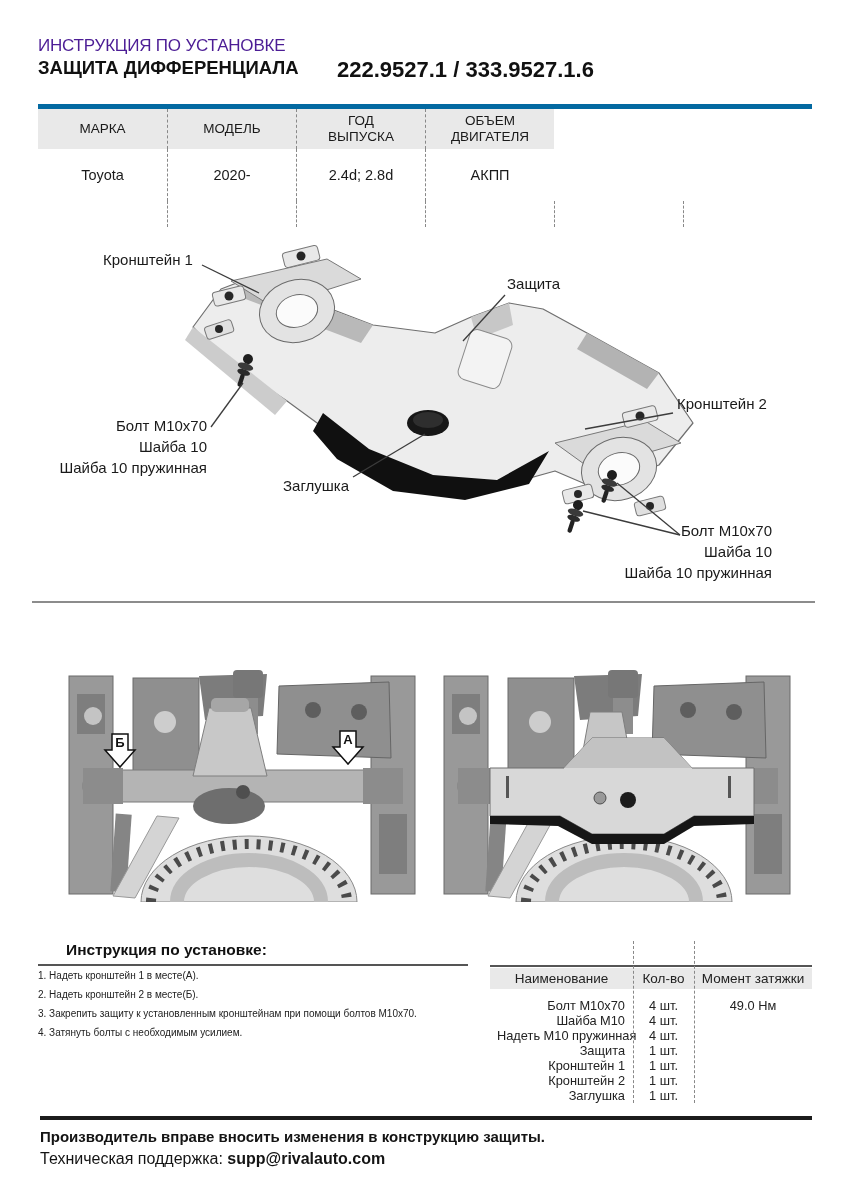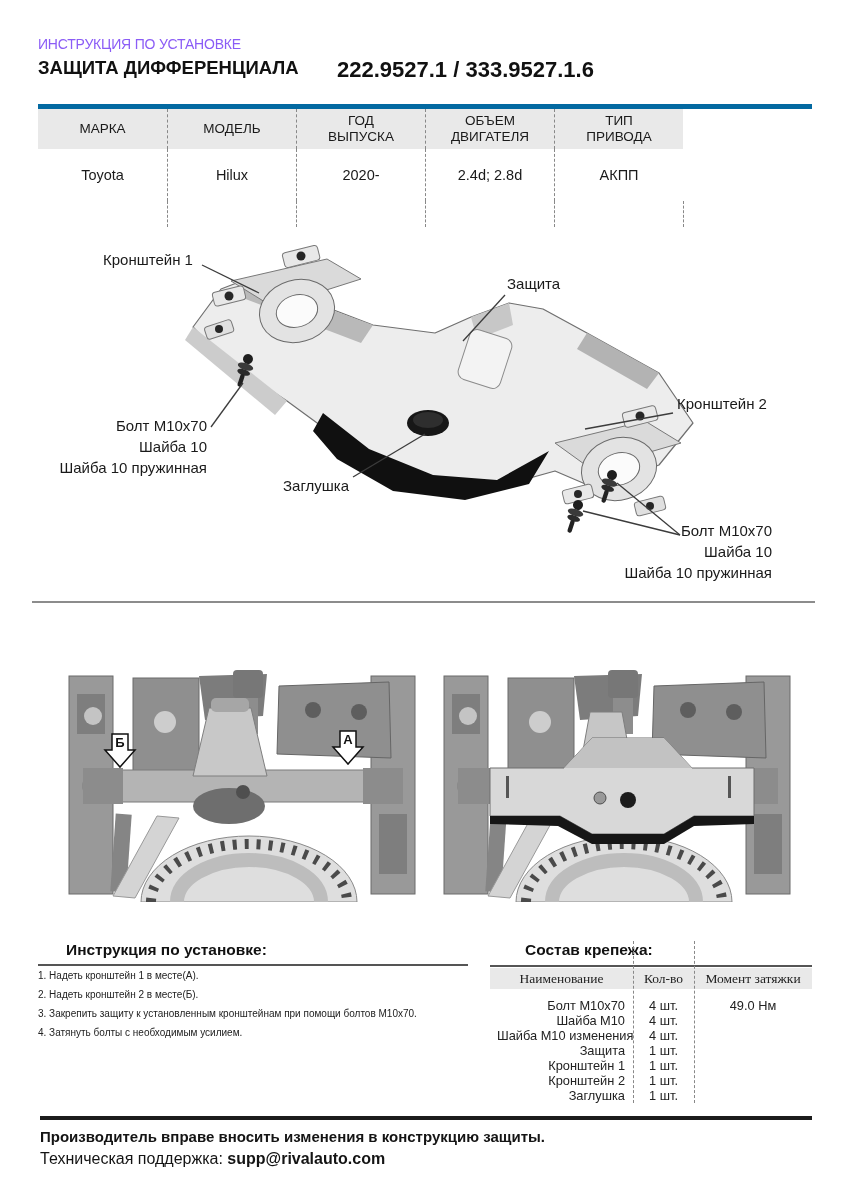--- a/index.html
+++ b/index.html
@@ -1,20 +1,20 @@
 <!DOCTYPE html>
 <html><head>
 <meta charset="utf-8">
 <style>
   html,body{margin:0;padding:0;background:#ffffff;}
   body{width:849px;height:1200px;position:relative;font-family:"Liberation Sans",sans-serif;color:#1a1a1a;overflow:hidden;}
   .abs{position:absolute;}
 
   
-  .hdr-line1{left:38px;top:36px;font-size:14px;letter-spacing:-0.2px;color:#8b5cf6;}
+  .hdr-line1{left:38px;top:36px;font-size:17px;letter-spacing:-0.2px;color:#4c1d95;}
   .hdr-line2{left:38px;top:57px;font-size:18.5px;font-weight:bold;color:#111;}
   .hdr-partnos{left:337px;top:57px;font-size:22px;font-weight:bold;color:#111;}
 
   
   .vtable{left:38px;top:104px;width:774px;border-top:5px solid #0369a1;}
   .vrow{display:grid;grid-template-columns:repeat(6,1fr);}
   .vcell{display:flex;align-items:center;justify-content:center;text-align:center;border-left:1px dashed #888;}
   .vcell:first-child{border-left:none;}
   .vhead .vcell{background:#e9e9e9;height:40px;font-size:13.5px;line-height:1.15;padding:0 18px;box-sizing:border-box;}
   .vdata .vcell{height:52px;font-size:14.5px;}
@@ -36,21 +36,21 @@
   .instructions{left:38px;top:941px;width:430px;}
   .sec-title{font-size:15.5px;font-weight:bold;color:#111;margin-left:28px;}
   .instr-rule{margin-top:5px;border-top:2px solid #555;}
   .step{font-size:10px;line-height:19px;color:#222;}
   .step:first-of-type{margin-top:10px;}
 
   
   .hardware{left:497px;top:941px;width:315px;height:164px;}
   .hw-rule{position:absolute;left:-7px;top:24px;width:322px;border-top:2px solid #555;}
   .hw-head{position:absolute;left:-7px;top:27px;width:322px;height:21px;background:#e9e9e9;display:grid;grid-template-columns:143px 61px 118px;}
-  .hw-head div{display:flex;align-items:center;justify-content:center;font-size:13.5px;color:#222;font-family:Liberation Serif, serif;}
+  .hw-head div{display:flex;align-items:center;justify-content:center;font-size:13.5px;color:#222;}
   .hw-rows{position:absolute;left:0;top:57px;width:315px;}
   .hw-row{display:grid;grid-template-columns:136px 61px 118px;font-size:12.8px;line-height:15px;color:#222;}
   .hw-name{text-align:right;padding-right:8px;white-space:nowrap;}
   .hw-qty,.hw-torque{text-align:center;}
   .hw-dash{position:absolute;top:0;height:162px;border-left:1.5px dashed #888;}
   .hw-dash.d1{left:136px;} .hw-dash.d2{left:197px;}
 
   
   .footer-rule{left:40px;top:1116px;width:772px;height:4px;background:#1c1c1c;}
   .footer-l1{left:40px;top:1128px;font-size:15px;color:#141414;font-weight:bold;}
@@ -63,25 +63,23 @@
 <div class="abs hdr-line1">ИНСТРУКЦИЯ ПО УСТАНОВКЕ</div>
 <div class="abs hdr-line2">ЗАЩИТА ДИФФЕРЕНЦИАЛА</div>
 <div class="abs hdr-partnos">222.9527.1 / 333.9527.1.6</div>
 
 <div class="abs vtable">
   <div class="vrow vhead">
     <div class="vcell">МАРКА</div>
     <div class="vcell">МОДЕЛЬ</div>
     <div class="vcell">ГОД ВЫПУСКА</div>
     <div class="vcell">ОБЪЕМ ДВИГАТЕЛЯ</div>
-    <div class="vcell">ТИП ПРИВОДА</div>
   </div>
   <div class="vrow vdata">
     <div class="vcell">Toyota</div>
-    <div class="vcell">Hilux</div>
     <div class="vcell">2020-</div>
     <div class="vcell">2.4d; 2.8d</div>
     <div class="vcell">АКПП</div>
   </div>
   <div class="vrow vext">
     <div class="vcell"></div>
       <div class="vcell"></div>
       <div class="vcell"></div>
     <div class="vcell"></div>
       <div class="vcell"></div>
@@ -251,40 +249,39 @@
 <div class="abs instructions">
   <div class="sec-title">Инструкция по установке:</div>
   <div class="instr-rule"></div>
   <div class="step">1. Надеть кронштейн 1 в месте(А).</div>
   <div class="step">2. Надеть кронштейн 2 в месте(Б).</div>
   <div class="step">3. Закрепить защиту к установленным кронштейнам при помощи болтов М10х70.</div>
   <div class="step">4. Затянуть болты с необходимым усилием.</div>
 </div>
 
 <div class="abs hardware">
-  <div class="sec-title">Состав крепежа:</div>
   <div class="hw-rule"></div>
   <div class="hw-head">
     <div>Наименование</div>
     <div>Кол-во</div>
     <div>Момент затяжки</div>
   </div>
   <div class="hw-rows">
     <div class="hw-row">
       <div class="hw-name">Болт М10х70</div>
       <div class="hw-qty">4 шт.</div>
       <div class="hw-torque">49.0 Нм</div>
     </div>
     <div class="hw-row">
       <div class="hw-name">Шайба М10</div>
       <div class="hw-qty">4 шт.</div>
       <div class="hw-torque"></div>
     </div>
     <div class="hw-row">
-      <div class="hw-name">Шайба М10 изменения</div>
+      <div class="hw-name">Надеть М10 пружинная</div>
       <div class="hw-qty">4 шт.</div>
       <div class="hw-torque"></div>
     </div>
     <div class="hw-row">
       <div class="hw-name">Защита</div>
       <div class="hw-qty">1 шт.</div>
       <div class="hw-torque"></div>
     </div>
     <div class="hw-row">
       <div class="hw-name">Кронштейн 1</div>

